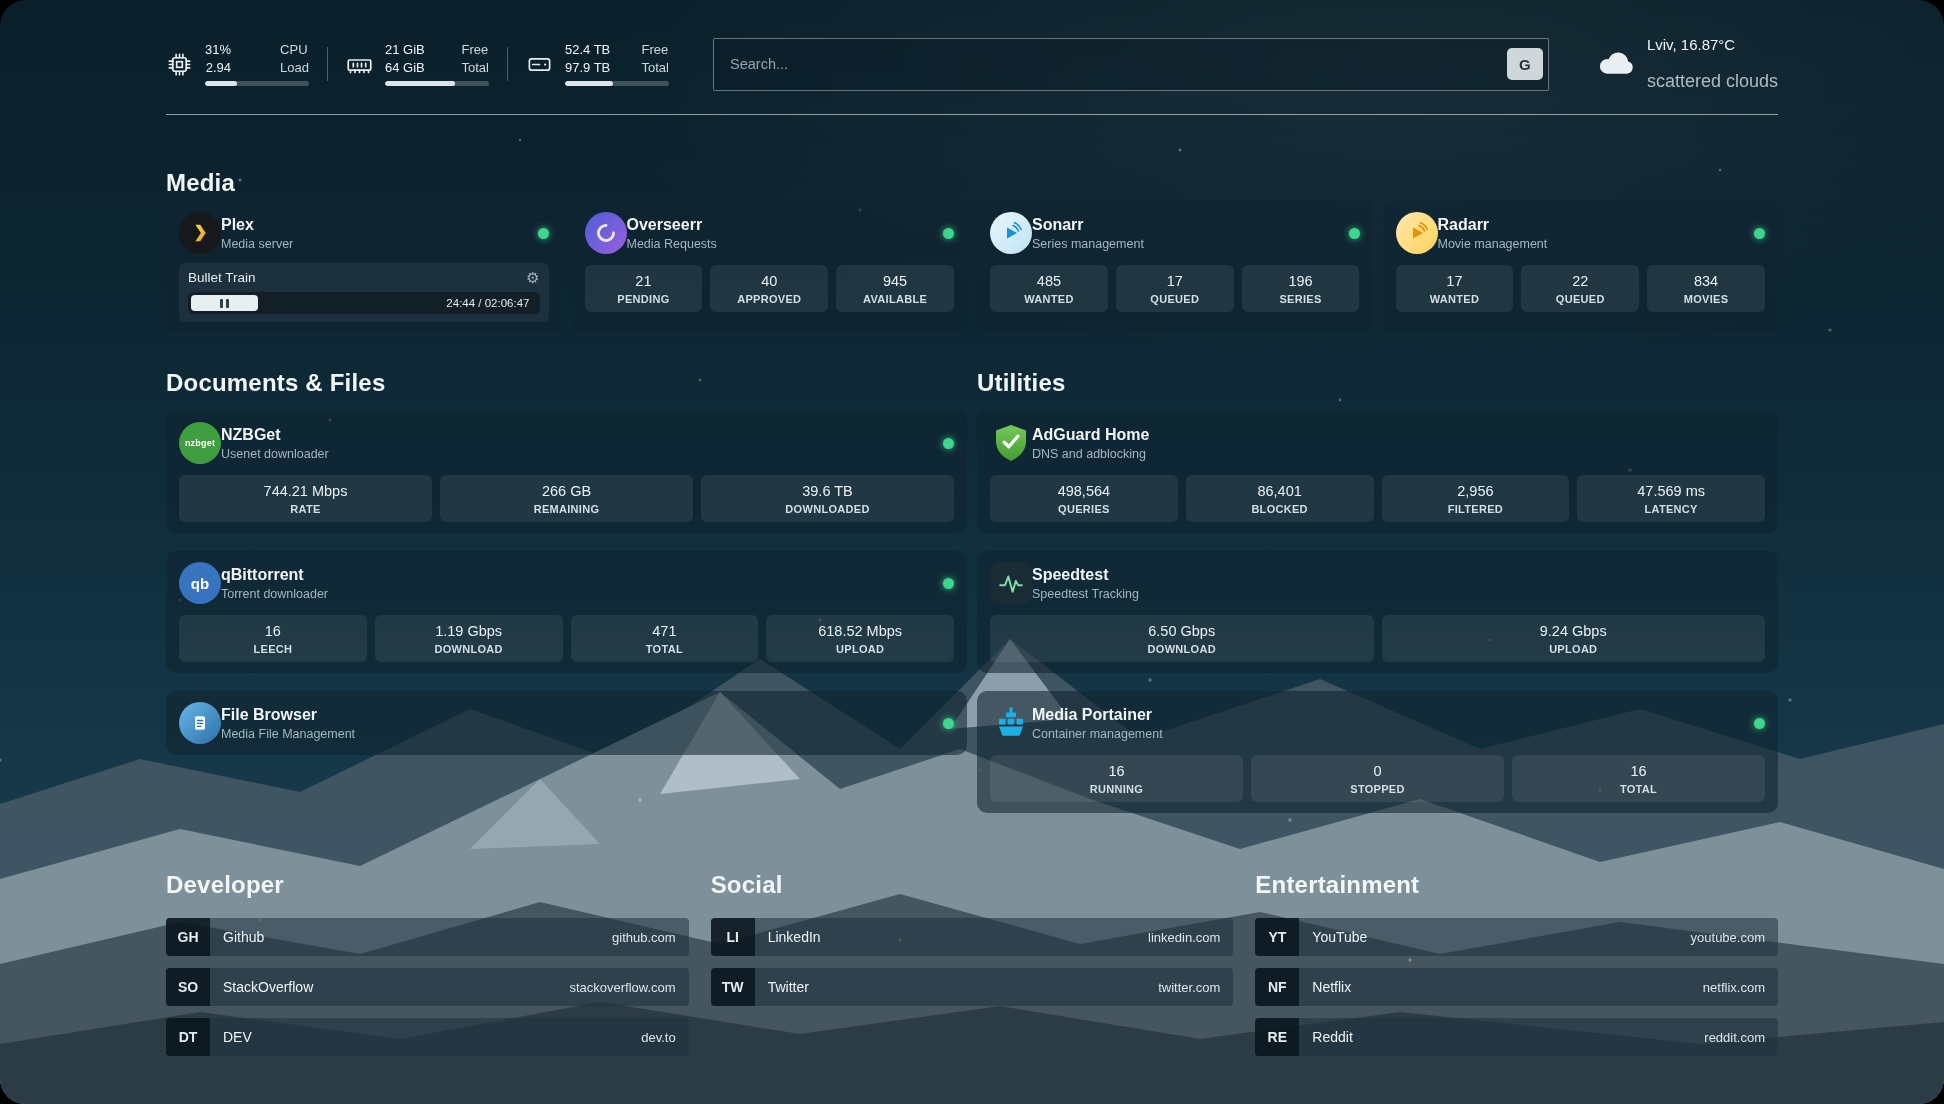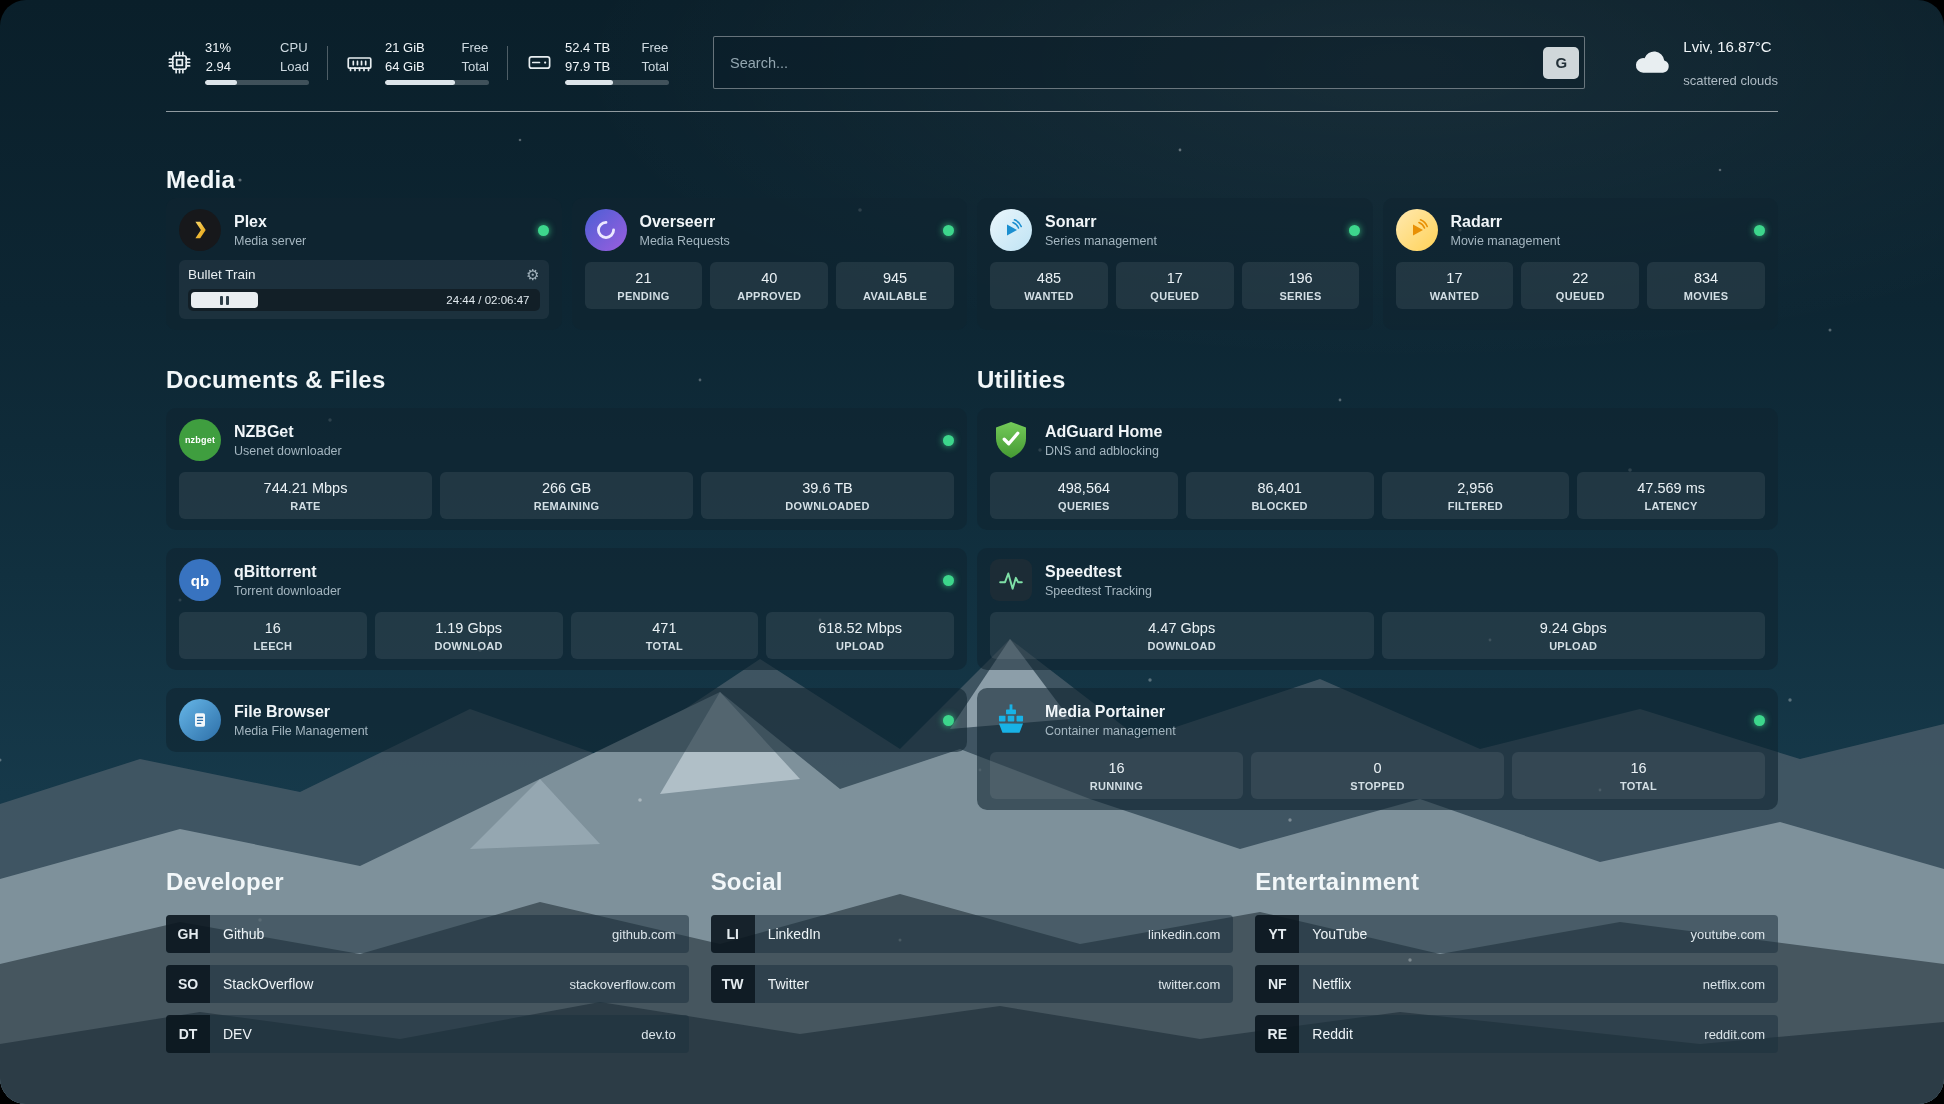--- a/index.html
+++ b/index.html
@@ -41,37 +41,37 @@
     color:#e8eef1; font-size:14.5px; font-family:inherit;
   }
   .searchbox input::placeholder{ color:#93a6b0; }
   .search-engine{
     width:36px; height:32px; border:none; border-radius:5px; cursor:pointer;
     background:rgba(235,240,243,0.88); color:#233038; font-weight:700; font-size:15px;
     display:flex; align-items:center; justify-content:center; font-family:inherit;
   }
   .weather{ display:flex; align-items:center; gap:12px; margin-left:30px; }
   .w-loc{ font-size:15px; color:#f0f5f8; }
-  .w-cond{ font-size:13px; color:#aebbc4; margin-top:18px; }
+  .w-cond{ font-size:18px; color:#aebbc4; margin-top:18px; }
 
   .divider{ margin-top:22px; border-top:1.5px solid rgba(255,255,255,0.55); }
 
   
   .sec-title{ font-size:24px; font-weight:700; color:#f2f7f9; letter-spacing:.2px; }
   .media-title{ margin:54px 0 4px; }
   .media-grid{ display:grid; grid-template-columns:repeat(4,1fr); gap:10px; }
 
   .cols{ display:grid; grid-template-columns:1fr 1fr; gap:10px; margin-top:36px; }
   .col .sec-title{ margin-bottom:14px; }
   .stack{ display:flex; flex-direction:column; gap:18px; }
 
   .card{
     background:rgba(16,37,49,0.58); border-radius:10px; padding:11px 13px; cursor:pointer;
   }
-  .card-head{ display:flex; align-items:center; gap:13px; }
+  .card-head{ display:flex; align-items:center; }
   .svc-icon{ width:42px; height:42px; flex:0 0 42px; display:flex; align-items:center; justify-content:center; }
   .svc-name{ font-size:16px; font-weight:600; color:#f0f5f8; }
   .svc-sub{ font-size:12.5px; color:#a4b6c0; margin-top:3px; }
   .dot{
     margin-left:auto; width:11px; height:11px; border-radius:50%;
     background:#3dd68c; box-shadow:0 0 7px rgba(61,214,140,.85); flex:0 0 11px;
   }
   .stats{ display:flex; gap:8px; margin-top:11px; }
   .stat{ flex:1; background:rgba(255,255,255,0.08); border-radius:6px; padding:8px 4px 7px; text-align:center; }
   .stat-v{ font-size:14.5px; color:#eaf1f5; }
@@ -527,21 +527,21 @@
                 </svg>
               </span>
               <div class="svc-meta">
                 <div class="svc-name">Speedtest</div>
                 <div class="svc-sub">Speedtest Tracking</div>
               </div>
 
             </div>
             <div class="stats">
               <div class="stat">
-                <div class="stat-v">4.47 Gbps</div>
+                <div class="stat-v">6.50 Gbps</div>
                 <div class="stat-l">DOWNLOAD</div>
               </div>
               <div class="stat">
                 <div class="stat-v">9.24 Gbps</div>
                 <div class="stat-l">UPLOAD</div>
               </div>
             </div>
           </div>
 
           <div class="card">

